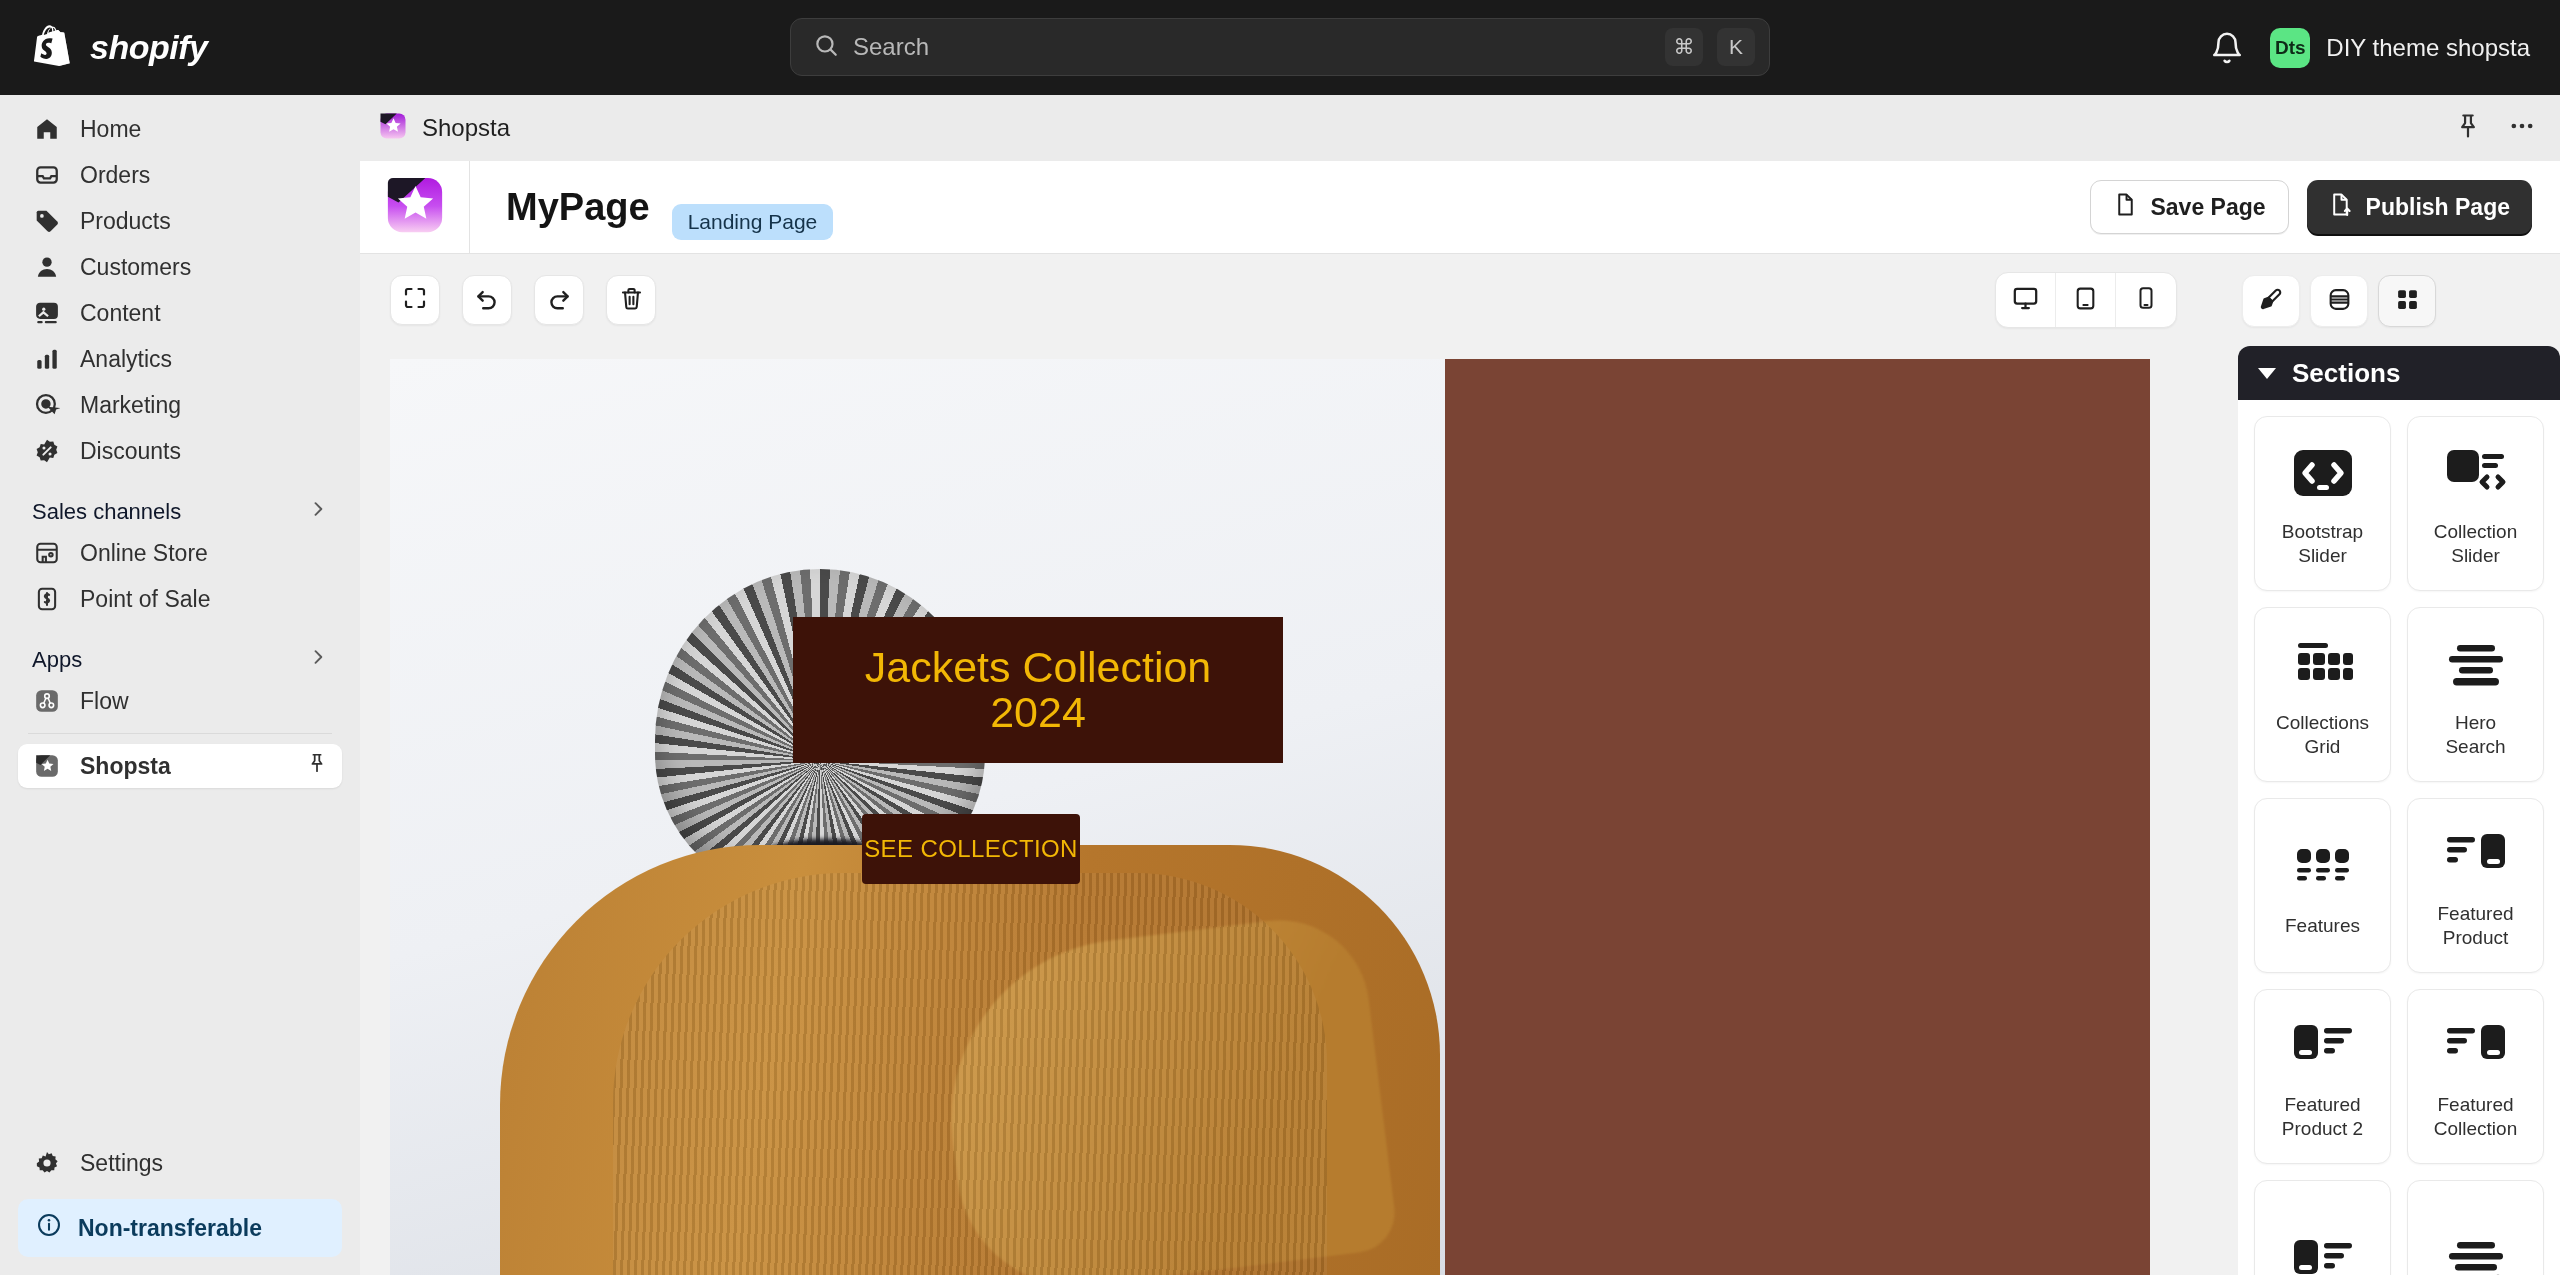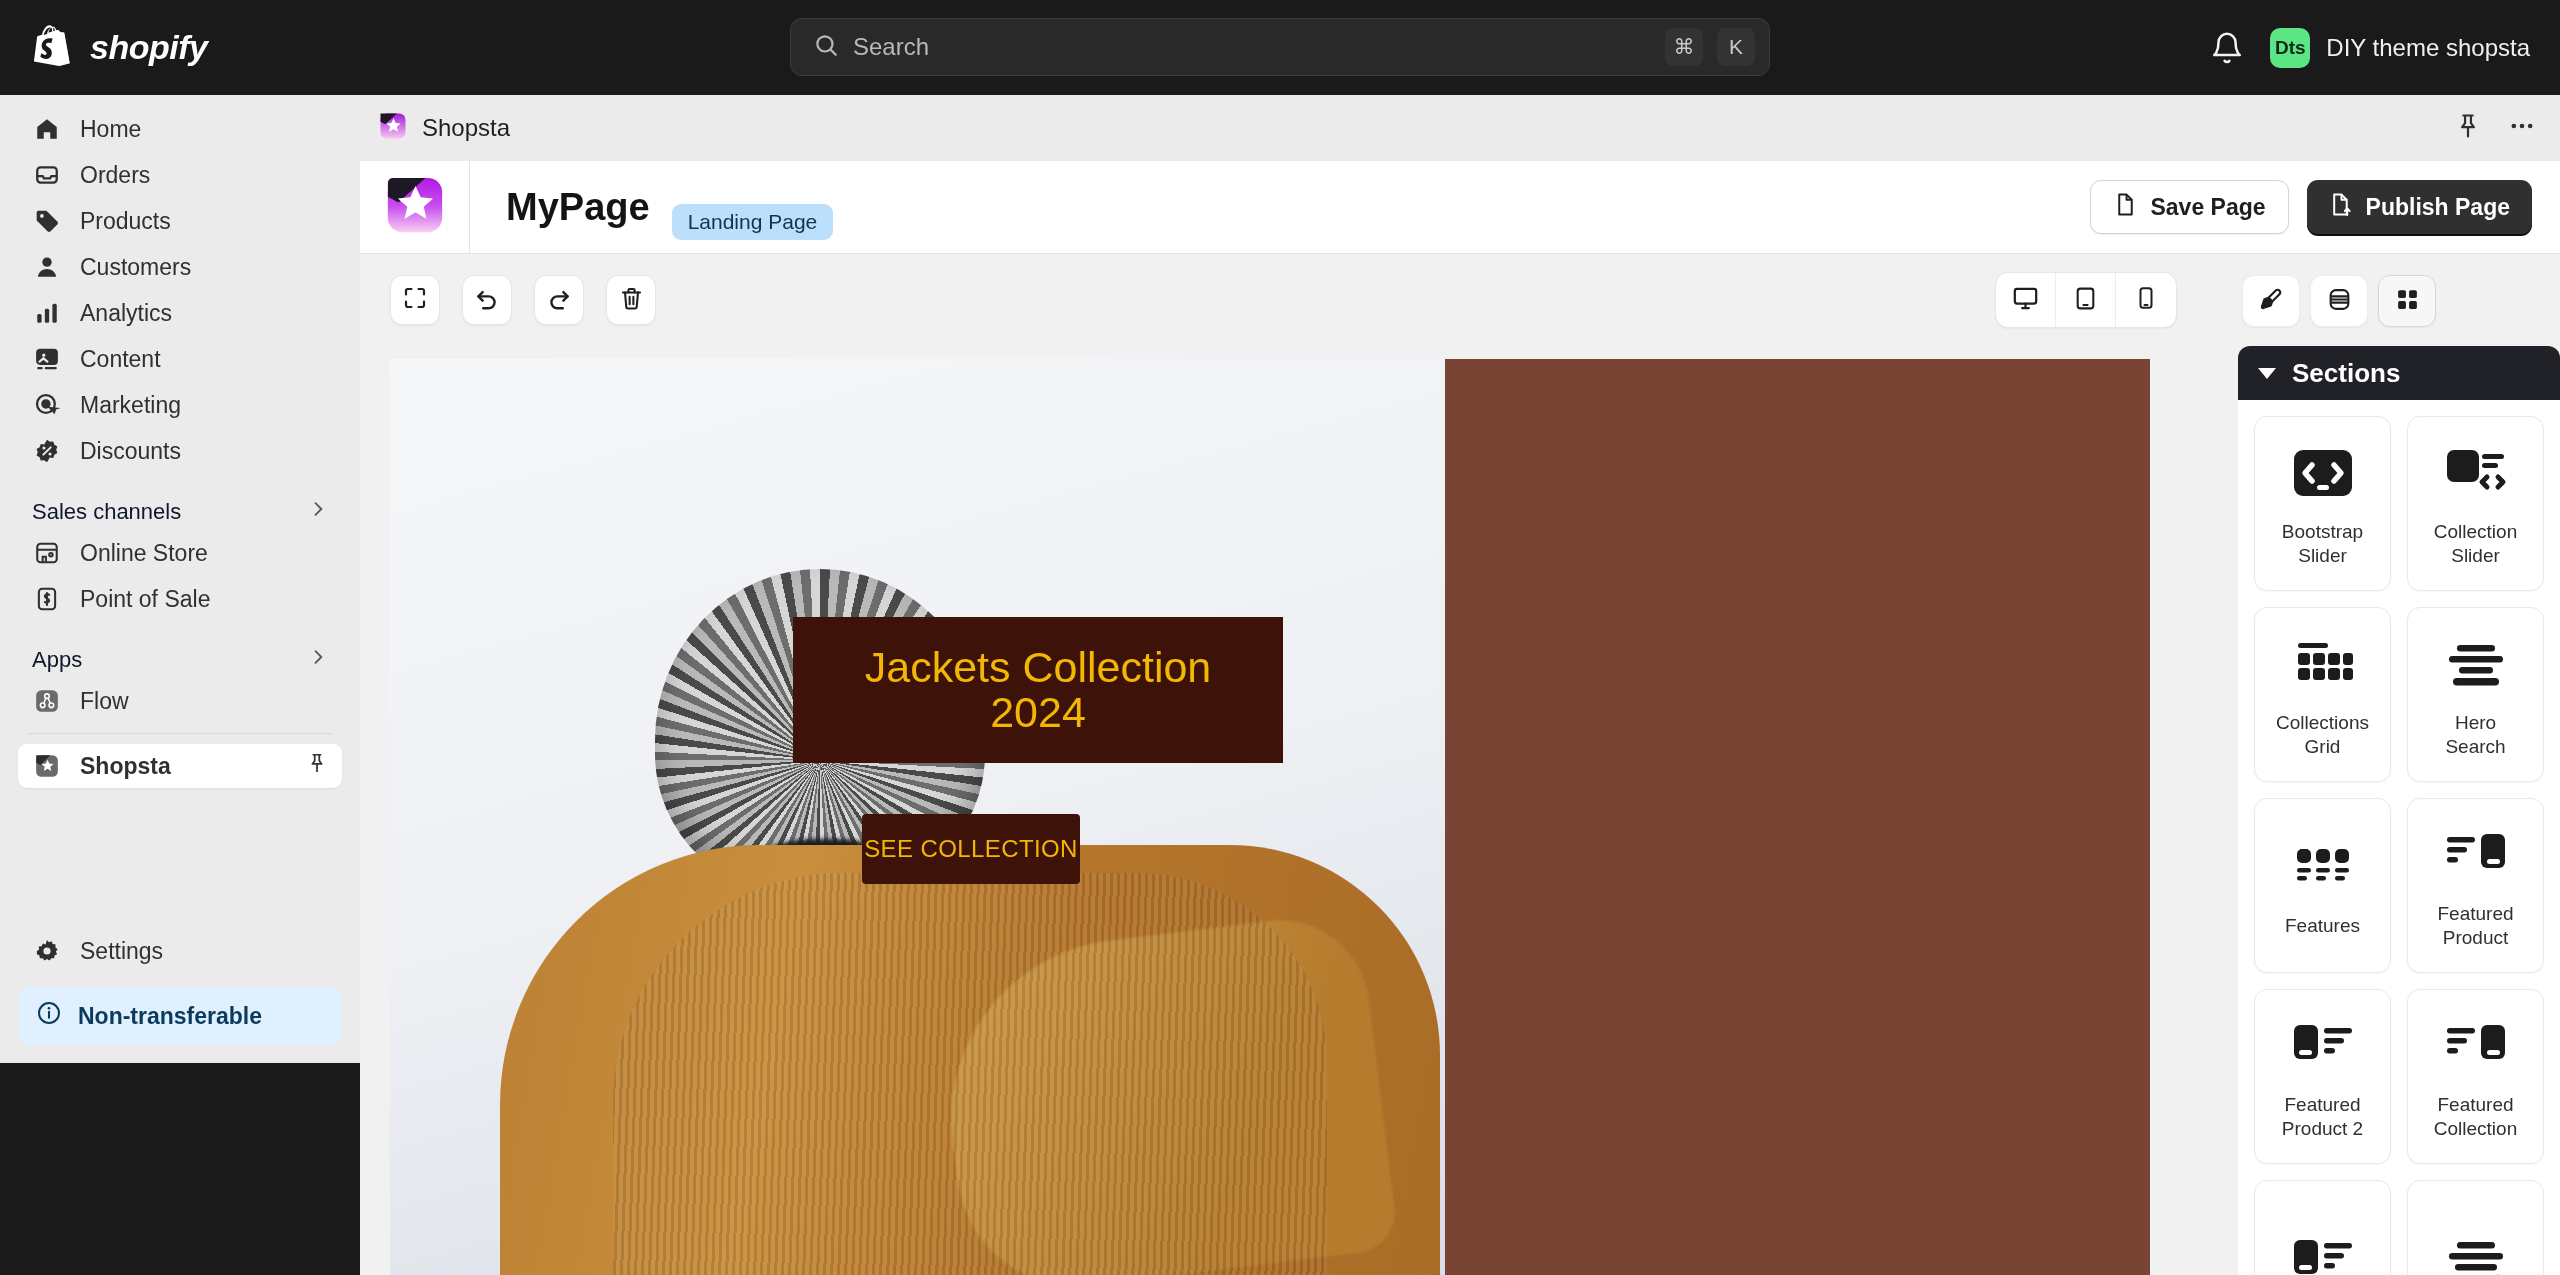--- a/index.html
+++ b/index.html
@@ -59,21 +59,21 @@
     width: 40px; height: 40px; border-radius: 10px;
     background: #5be584; color: #0e2a17;
     display: flex; align-items: center; justify-content: center;
     font-size: 19px; font-weight: 600;
   }
   .acctname { color: #f0f0f0; font-size: 24px; }
 
   
   .sidebar {
     position: absolute; left: 0; top: 95px;
-    width: 360px; height: 968px;
+    width: 360px; height: 1180px;
     background: #ebebeb;
     padding-top: 10px;
   }
   .navitem {
     display: flex; align-items: center; gap: 18px;
     height: 44px; margin: 2px 18px; padding: 0 14px;
     border-radius: 9px; cursor: pointer;
     color: #303030; font-size: 23px; font-weight: 500;
   }
   .navitem .ic { width: 30px; height: 30px; display:flex; align-items:center; justify-content:center; flex:0 0 auto; }
@@ -373,39 +373,39 @@
       <svg width="26" height="26" viewBox="0 0 24 24" fill="#303030">
           <circle cx="12" cy="7.5" r="4.3"></circle>
           <path d="M3.6 21c.5-4.6 4.2-7.2 8.4-7.2s7.9 2.6 8.4 7.2z"></path>
         </svg>
     </span>
     <span>Customers</span>
   </div>
 
   <div class="navitem">
     <span class="ic">
-      <svg width="26" height="26" viewBox="0 0 24 24" fill="#303030">
-          <rect x="3" y="13" width="4" height="8" rx="1.4"></rect>
-          <rect x="10" y="8" width="4" height="13" rx="1.4"></rect>
-          <rect x="17" y="3.5" width="4" height="17.5" rx="1.4"></rect>
-        </svg>
-    </span>
-    <span>Analytics</span>
-  </div>
-
-  <div class="navitem">
-    <span class="ic">
       <svg width="26" height="26" viewBox="0 0 24 24" fill="none" stroke="#303030" stroke-width="2.1">
           <rect x="3" y="3.5" width="18" height="13" rx="2.6" fill="#303030"></rect>
           <circle cx="9" cy="8.5" r="1.5" fill="#ebebeb" stroke="none"></circle>
           <path d="M4.5 15l4.2-3.6L13 15" stroke="#ebebeb"></path>
           <path d="M4 20.5h3M11 20.5h9" stroke-linecap="round"></path>
         </svg>
     </span>
     <span>Content</span>
+  </div>
+
+  <div class="navitem">
+    <span class="ic">
+      <svg width="26" height="26" viewBox="0 0 24 24" fill="#303030">
+          <rect x="3" y="13" width="4" height="8" rx="1.4"></rect>
+          <rect x="10" y="8" width="4" height="13" rx="1.4"></rect>
+          <rect x="17" y="3.5" width="4" height="17.5" rx="1.4"></rect>
+        </svg>
+    </span>
+    <span>Analytics</span>
   </div>
 
   <div class="navitem">
     <span class="ic">
       <svg width="26" height="26" viewBox="0 0 24 24" fill="none" stroke="#303030" stroke-width="2.1">
           <circle cx="11" cy="11" r="8.2"></circle>
           <circle cx="11" cy="11" r="3.3" fill="#303030"></circle>
           <path d="M12.5 13.5 19 20.5l1.4-4.3 4.3-1.4z" fill="#303030" stroke="none"></path>
         </svg>
     </span>

